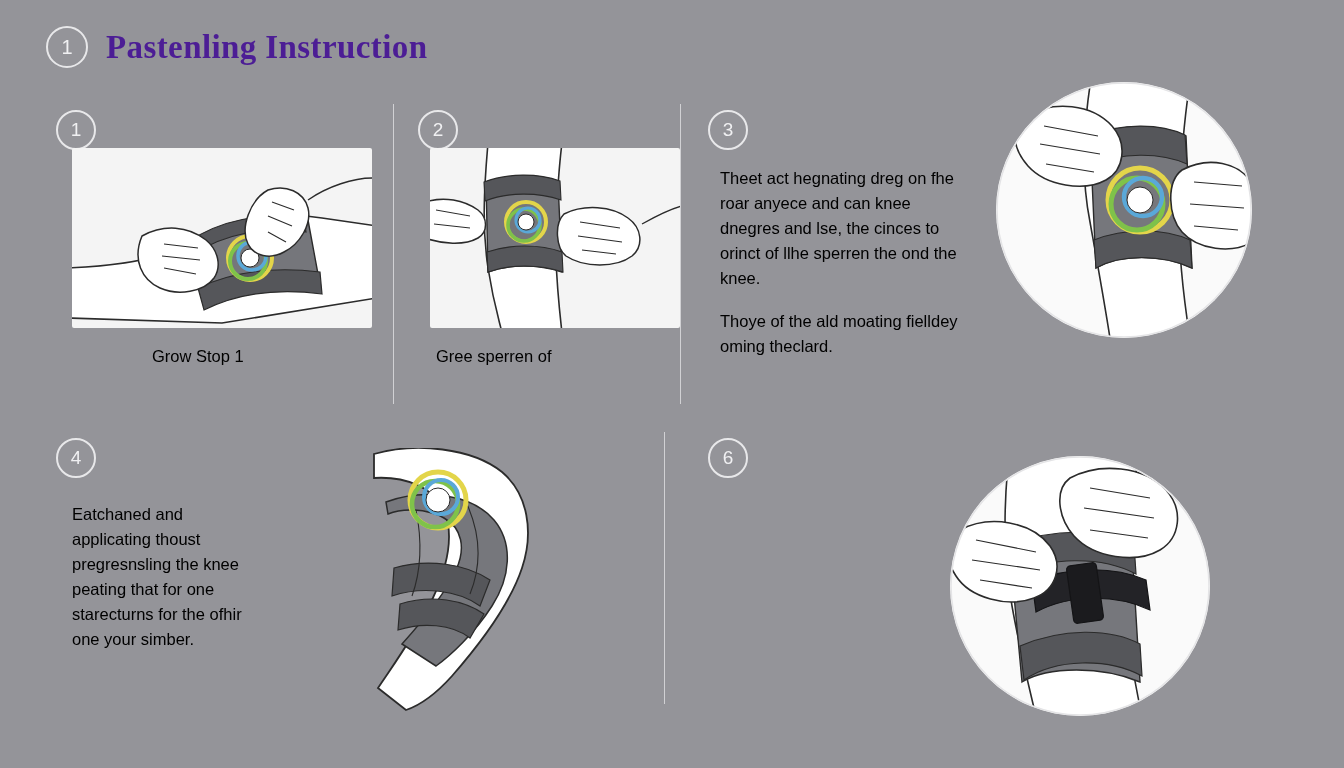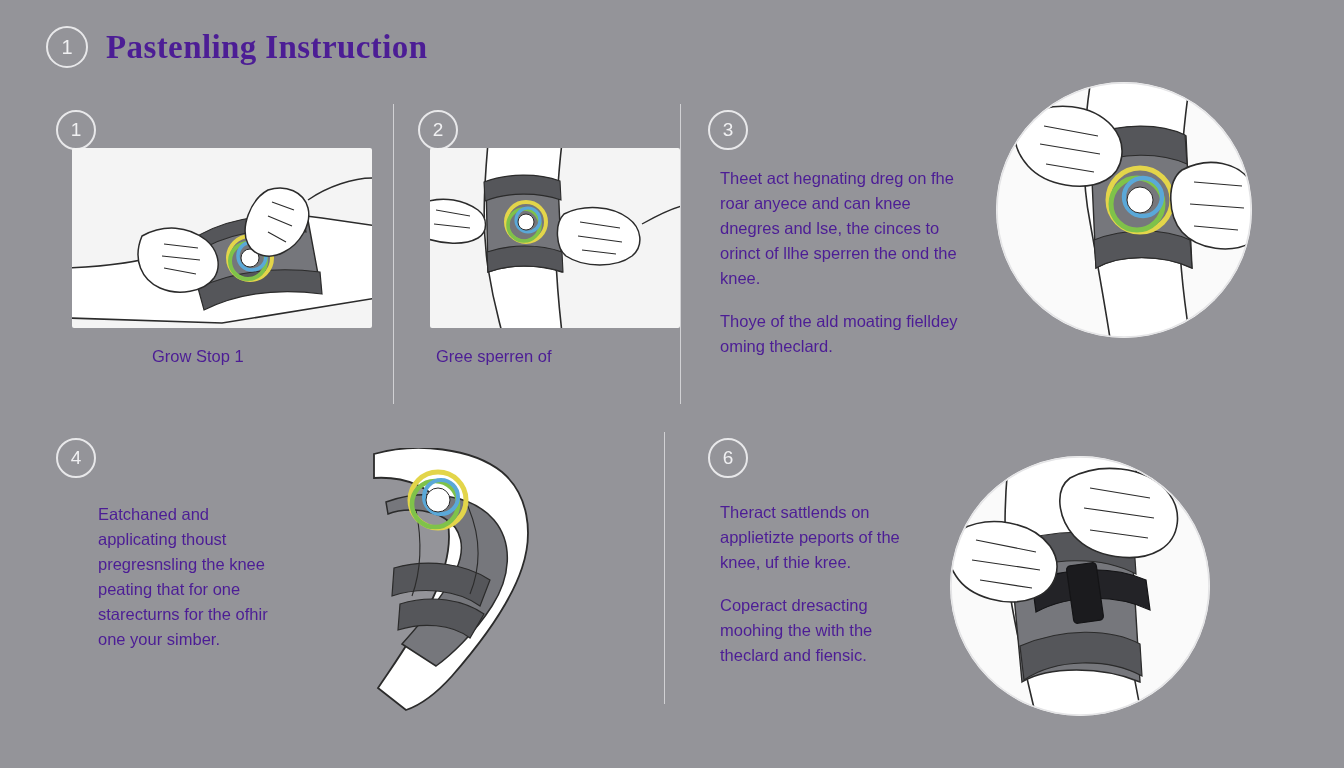--- a/index.html
+++ b/index.html
@@ -21,21 +21,21 @@
   .circ.big{width:38px;height:38px;font-size:20px;}
   .circ.step{width:36px;height:36px;font-size:19px;}
   .title{
     font-size:33px;letter-spacing:.4px;color:#4c1d95;
     font-family:"Liberation Serif", serif;font-weight:700;
   }
 
   
   .panel{position:absolute;}
   .cap{
-    font-size:16.5px;line-height:25px;color:#4c1d95;
+    font-size:16.5px;line-height:25px;color:#000000;
     font-family:"Liberation Sans", sans-serif;
   }
   .para{margin:0 0 18px 0;}
   .para:last-child{margin-bottom:0;}
 
   .divider-v{position:absolute;background:#e6e6e8;opacity:.75;}
 
   
   .illus{position:absolute;overflow:hidden;}
   .illus.rect{background:#f4f4f4;border-radius:2px;}
@@ -159,21 +159,21 @@
           <path d="M198 100 L 246 104 M194 122 L 248 126 M198 144 L 242 148" stroke="#2b2b2b" stroke-width="1.2" fill="none"></path>
         </g>
         <circle cx="128" cy="128" r="127" fill="none" stroke="#e4e4e6" stroke-width="1.5"></circle>
       </svg>
     </div>
   </div>
 
   <div class="panel" style="left:56px;top:438px;width:590px;height:280px;">
     <div class="circ step" style="position:absolute;left:0;top:0;">4</div>
 
-    <div class="cap" style="position:absolute;left:16px;top:64px;width:180px;margin-left:26px;">
+    <div class="cap" style="position:absolute;left:16px;top:64px;width:180px;">
       <p class="para">Eatchaned and applicating thoust pregresnsling the knee peating that for one starecturns for the ofhir one your simber.</p>
     </div>
 
     <div class="illus" style="left:210px;top:10px;width:380px;height:270px;">
       <svg width="380" height="270" viewBox="0 0 380 270">
 
         <path d="M108 6 C 150 -6, 206 0, 236 24 C 262 46, 268 84, 256 120 C 244 156, 214 196, 186 228 C 168 248, 152 258, 140 262 L 112 240 C 128 216, 150 186, 166 152 C 182 118, 188 86, 178 62 C 168 40, 140 28, 108 30 Z" fill="#ffffff" stroke="#2b2b2b" stroke-width="1.8"></path>
 
         <path d="M120 54 C 158 40, 206 46, 228 72 C 248 96, 244 130, 226 158 C 208 186, 184 208, 170 218 L 136 196 C 154 176, 178 148, 190 122 C 200 100, 196 80, 178 70 C 160 60, 136 60, 122 66 Z" fill="#76777c" stroke="#2b2b2b" stroke-width="1.5"></path>
 
@@ -187,24 +187,20 @@
         <circle cx="169" cy="56" r="23" fill="none" stroke="#7fc24a" stroke-width="4.6"></circle>
         <circle cx="175" cy="49" r="17" fill="none" stroke="#5aa8d8" stroke-width="4"></circle>
         <circle cx="172" cy="52" r="12" fill="#ffffff" stroke="#2b2b2b" stroke-width="1"></circle>
       </svg>
     </div>
   </div>
 
   <div class="panel" style="left:708px;top:438px;width:580px;height:280px;">
     <div class="circ step" style="position:absolute;left:0;top:0;">6</div>
 
-    <div class="cap" style="position:absolute;left:12px;top:62px;width:210px;">
-      <p class="para">Theract sattlends on applietizte peports of the knee, uf thie kree.</p>
-      <p class="para">Coperact dresacting moohing the with the theclard and fiensic.</p>
-    </div>
 
     <div class="illus circle" style="left:242px;top:18px;width:260px;height:260px;">
       <svg width="260" height="260" viewBox="0 0 260 260">
         <defs>
             <clipPath id="c6">
               <circle cx="130" cy="130" r="129"></circle>
             </clipPath>
           </defs>
         <g clip-path="url(#c6)">
           <rect x="0" y="0" width="260" height="260" fill="#fafafa"></rect>

